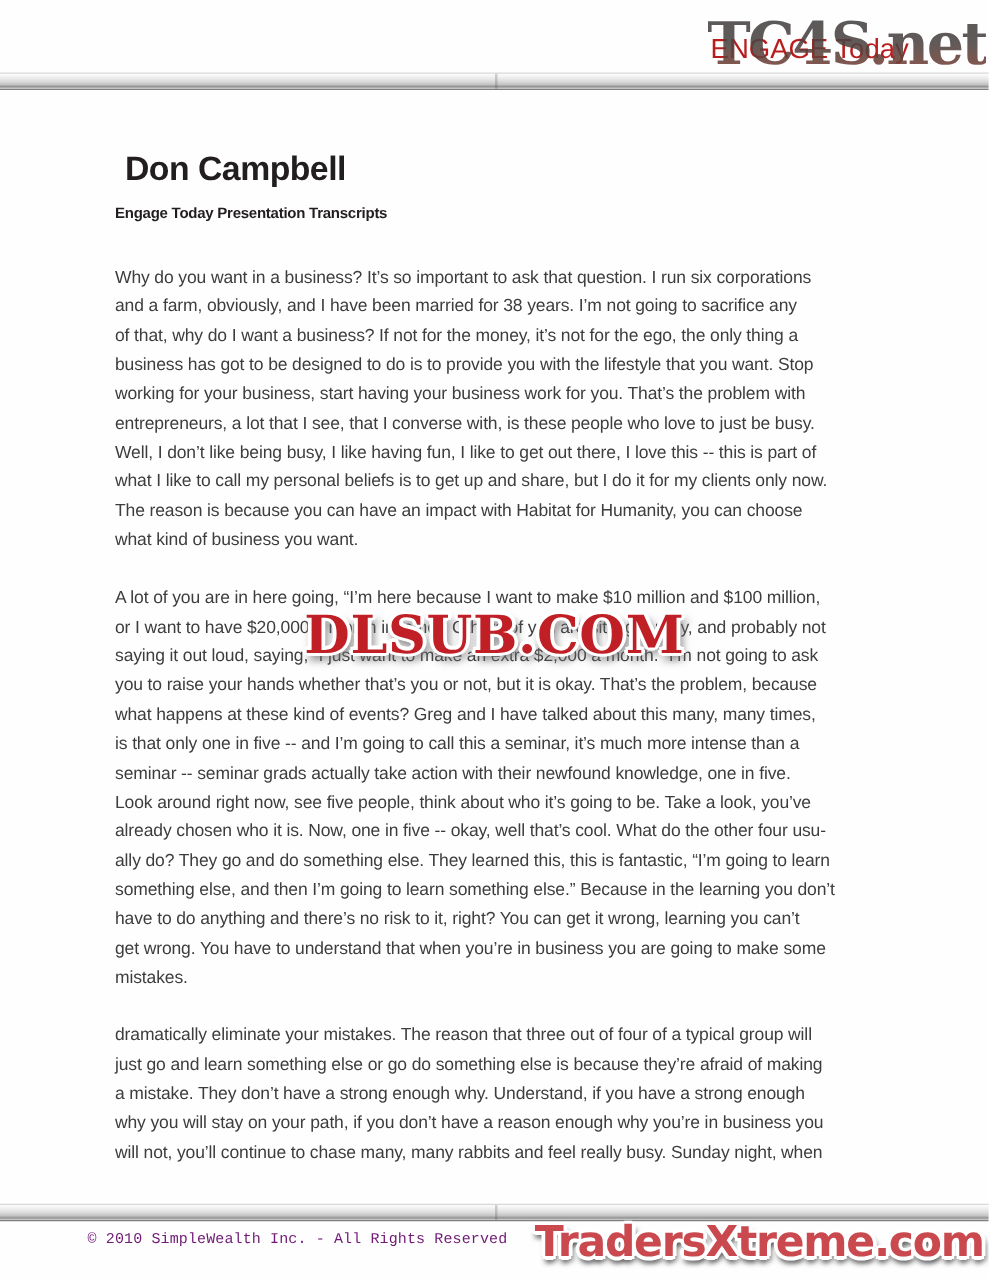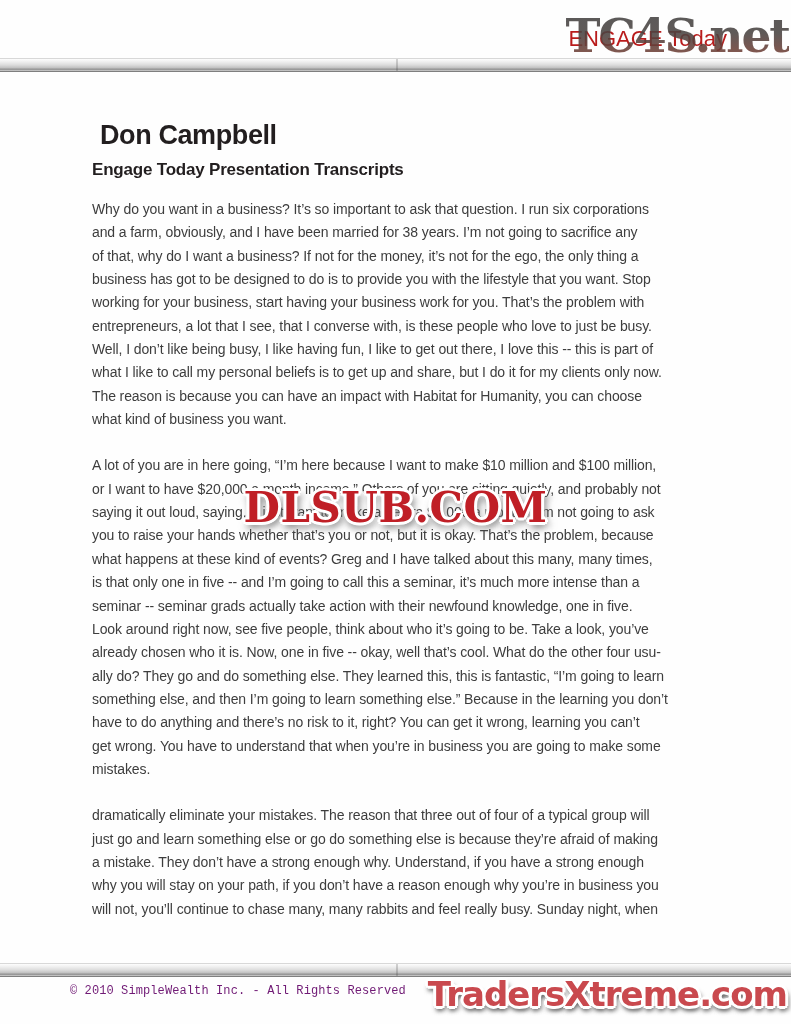--- a/index.html
+++ b/index.html
@@ -51,24 +51,24 @@
   .bar-top { top: 58px; }
   .bar-bottom { top: 963px; }
 
   
   .content { position: absolute; left: 92px; top: 112px; width: 640px; z-index: 1; }
   .author {
     margin: 8px; font-size: 27px; font-weight: bold;
     color: #221e1f; letter-spacing: -0.4px; line-height: 31px;
   }
   .subtitle {
-    margin: 0; font-size: 17px; font-weight: bold;
+    margin: 0; font-size: 12px; font-weight: bold;
     color: #221e1f; letter-spacing: -0.2px; line-height: 22px;
   }
-  .body-text { margin-top: 17px; }
+  .body-text { margin-top: 29px; }
   .para { margin: 0 0 23px 0; }
   .line {
     white-space: nowrap;
     font-size: 14px; line-height: 23.35px;
     color: var(--body-text, #3d3d3d);
     letter-spacing: -0.1px;
   }
 
   
   .wm-mid {

